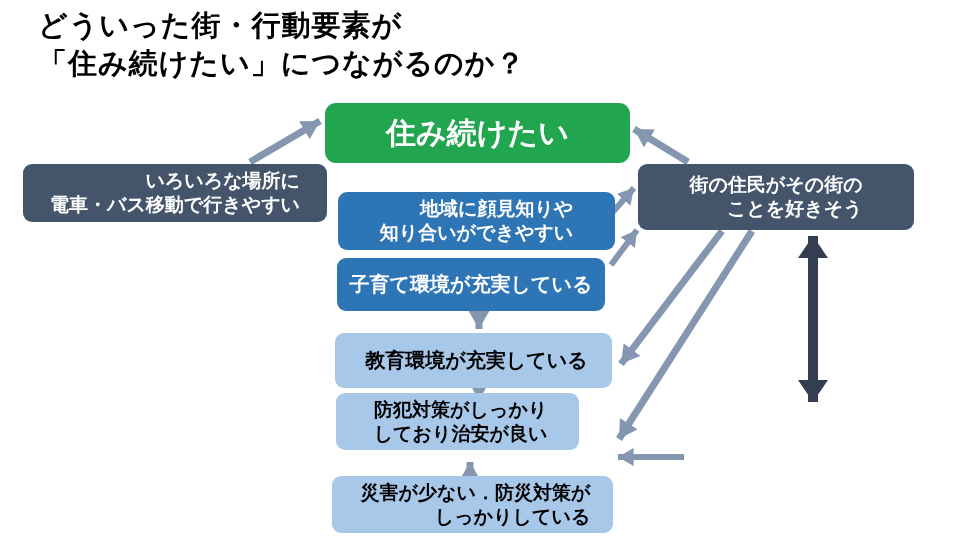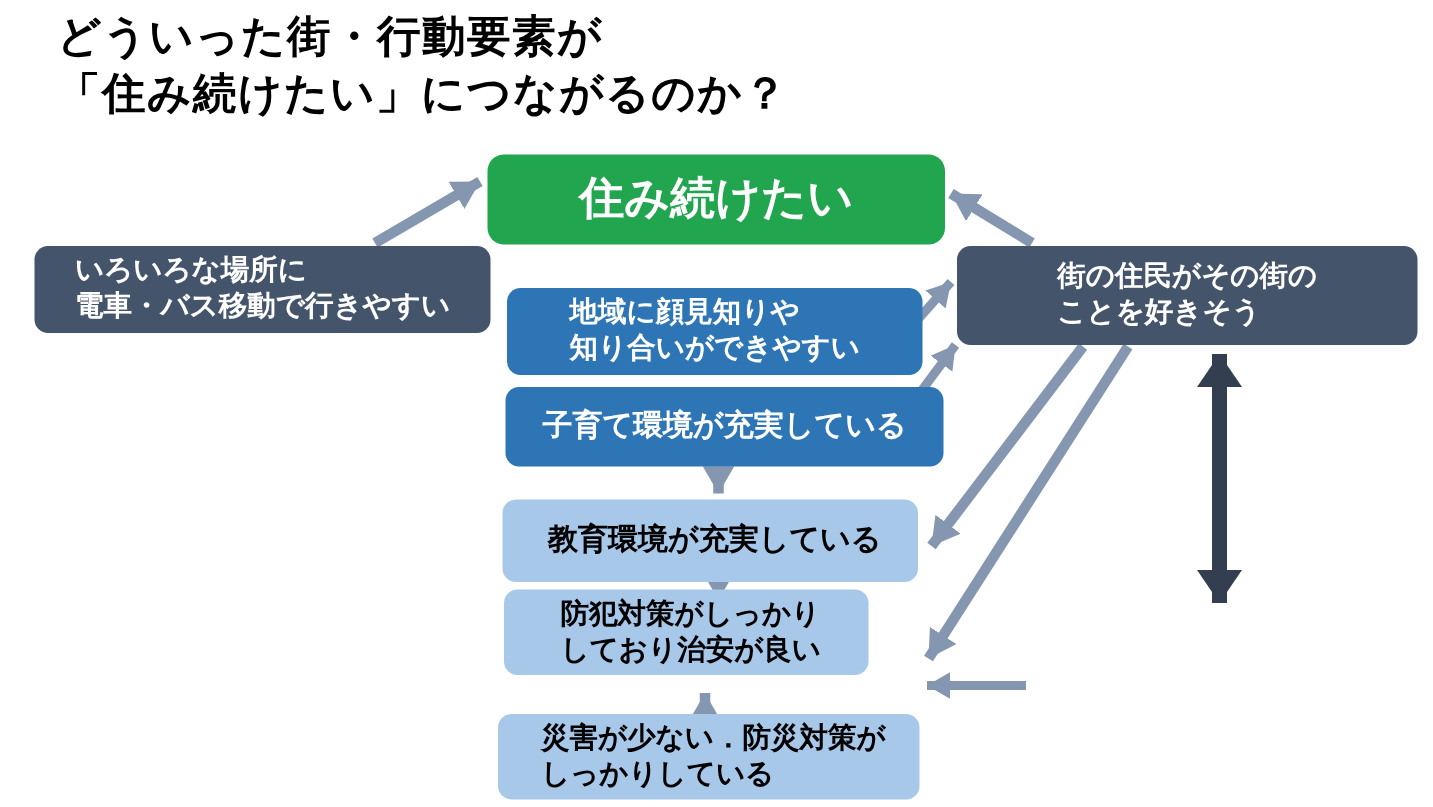--- a/index.html
+++ b/index.html
@@ -11,21 +11,21 @@
   #stage{position:absolute;inset:0;width:955px;height:538px;}
   .title{
     position:absolute;left:0;top:6px;width:955px;
     text-align:left;font-size:29px;font-weight:bold;
     color:var(--title_text,#000);line-height:1.32;white-space:pre-line;
     letter-spacing:1px;
     padding-left:38px;
   }
   .node{
     position:absolute;display:flex;align-items:center;justify-content:center;
-    text-align:left;font-weight:bold;white-space:pre-line;line-height:1.25;
+    text-align:right;font-weight:bold;white-space:pre-line;line-height:1.25;
     border-radius:9px;box-sizing:border-box;padding:2px 6px;
   }
   .tone-green{background:var(--goal_green,#21A54F);color:var(--box_text_light,#fff);font-size:30px;border-radius:11px;}
   .tone-dark {background:var(--dark_navy,#44546A);color:var(--box_text_light,#fff);font-size:19px;}
   .tone-mid  {background:var(--mid_blue,#2E75B6);color:var(--box_text_light,#fff);font-size:19px;}
   .tone-light{background:var(--light_blue,#A8C8EA);color:var(--box_text_dark,#000);font-size:19px;padding-left:12px;}
   svg.arrows{position:absolute;inset:0;width:955px;height:538px;}
   svg.arrows line{stroke:var(--arrow,#8496B0);}
   svg.arrows line.dark{stroke:var(--dark_arrow,#333F50);}
   #ah path{fill:var(--arrow,#8496B0);}
@@ -59,27 +59,27 @@
   </svg>
 
   <div class="title">どういった街・行動要素が
 「住み続けたい」につながるのか？</div>
 
   <div class="node tone-green" style="left:325px;top:103px;width:305px;height:60px;">住み続けたい</div>
 
   <div class="node tone-dark" style="left:23px;top:164px;width:304px;height:58px;">いろいろな場所に
 電車・バス移動で行きやすい</div>
 
-  <div class="node tone-dark" style="left:638px;top:164px;width:307px;height:66px;">街の住民がその街の
+  <div class="node tone-dark" style="left:638px;top:164px;width:276px;height:66px;">街の住民がその街の
 ことを好きそう</div>
 
   <div class="node tone-mid" style="left:338px;top:192px;width:277px;height:58px;">地域に顔見知りや
 知り合いができやすい</div>
 
-  <div class="node tone-mid" style="left:337px;top:258px;width:292px;height:53px;font-size:20px;">子育て環境が充実している</div>
+  <div class="node tone-mid" style="left:337px;top:258px;width:268px;height:53px;font-size:20px;">子育て環境が充実している</div>
 
   <div class="node tone-light" style="left:335px;top:333px;width:277px;height:55px;font-size:20px;">教育環境が充実している</div>
 
   <div class="node tone-light" style="left:336px;top:393px;width:243px;height:57px;">防犯対策がしっかり
 しており治安が良い</div>
 
   <div class="node tone-light" style="left:332px;top:476px;width:281px;height:57px;">災害が少ない．防災対策が
 しっかりしている</div>
 
 

